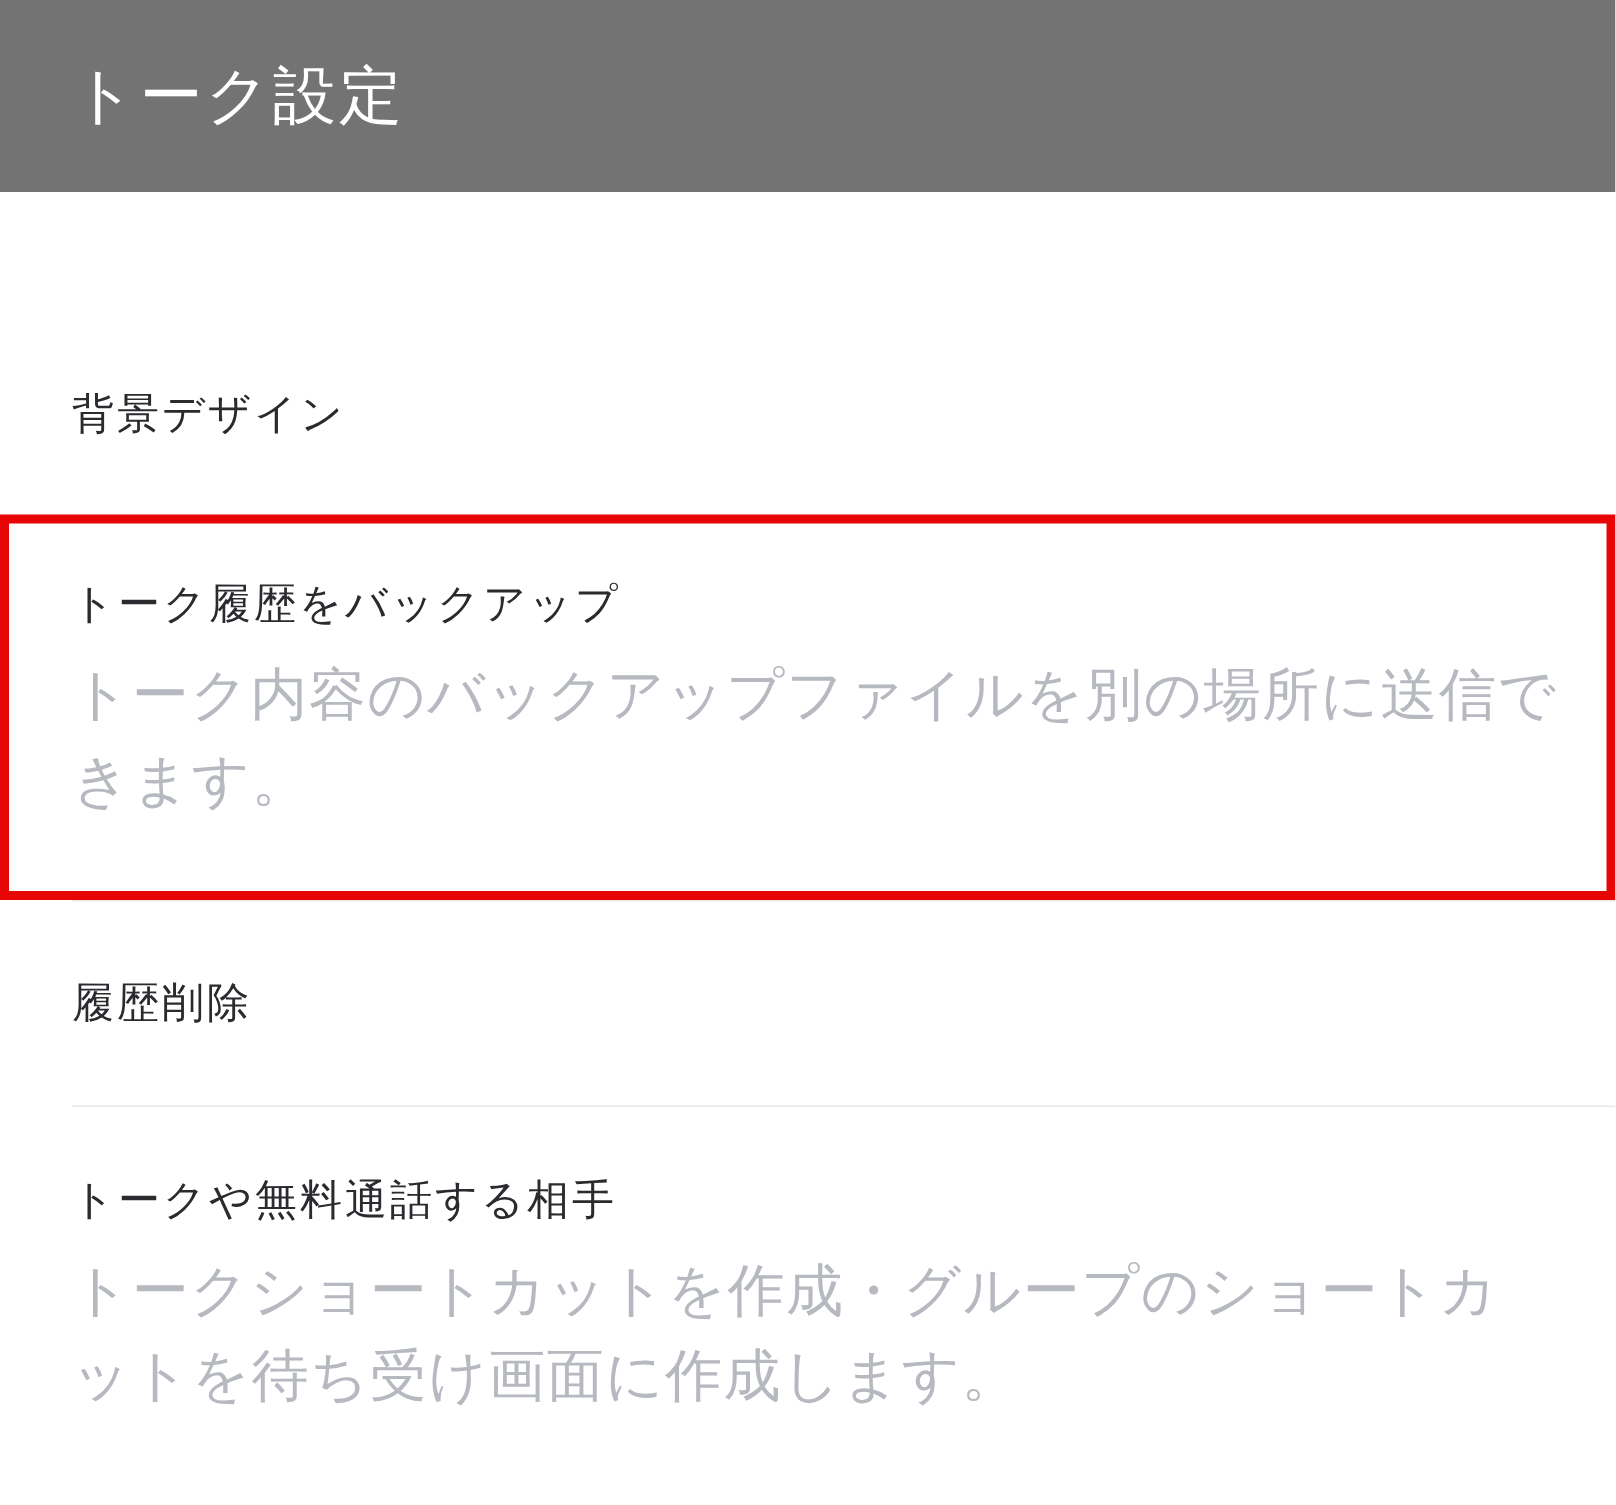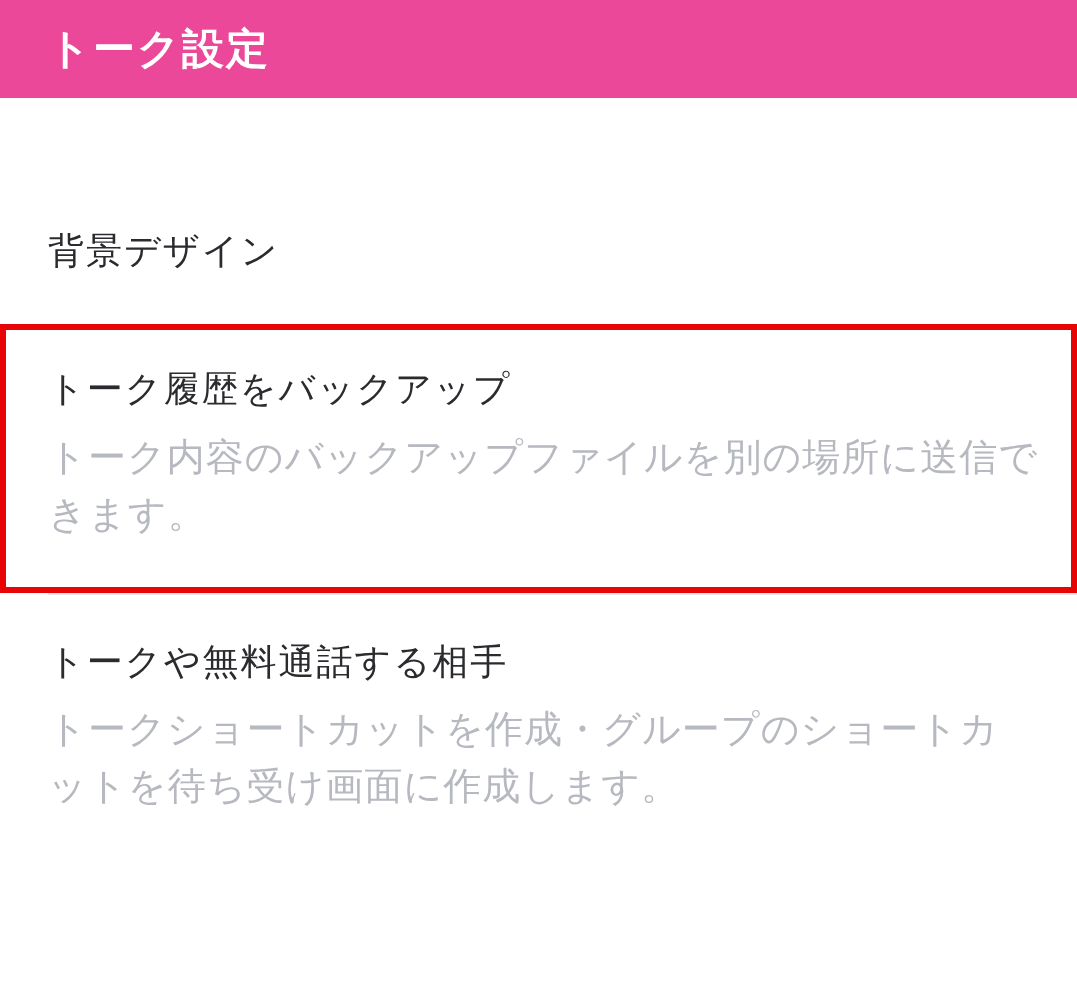--- a/index.html
+++ b/index.html
@@ -8,39 +8,39 @@
       box-sizing: border-box;
     }
     body {
       font-family: -apple-system, BlinkMacSystemFont, "Hiragino Sans", "Hiragino Kaku Gothic ProN", "Yu Gothic", Meiryo, sans-serif;
       background: #ffffff;
       width: 1077px;
       height: 1003px;
       overflow: hidden;
     }
     .header {
-      background: #ec4899;
+      background: #737373;
       color: #ffffff;
-      padding: 21px 48px;
+      padding: 36px 48px;
       font-size: 42px;
-      font-weight: 700;
+      font-weight: 400;
       letter-spacing: 2px;
     }
     .content {
       background: #ffffff;
     }
     .settings-item {
       padding: 42px 48px;
       position: relative;
     }
     .settings-item.short {
       padding: 48px 48px;
     }
     .settings-title {
-      font-size: 36px;
+      font-size: 28px;
       color: #2a2b2e;
       font-weight: 400;
       letter-spacing: 2px;
       line-height: 1.4;
     }
     .settings-description {
       font-size: 38px;
       color: #b7b9c0;
       font-weight: 400;
       letter-spacing: 1px;
@@ -80,20 +80,23 @@
 
   <div class="highlight-box">
     <div class="settings-item">
       <div class="settings-title">トーク履歴をバックアップ</div>
       <div class="settings-description">トーク内容のバックアップファイルを別の場所に送信できます。</div>
     </div>
   </div>
 
   <div class="divider"></div>
 
+  <div class="settings-item short">
+    <div class="settings-title">履歴削除</div>
+  </div>
 
   <div class="divider"></div>
 
   <div class="settings-item">
     <div class="settings-title">トークや無料通話する相手</div>
     <div class="settings-description">トークショートカットを作成・グループのショートカットを待ち受け画面に作成します。</div>
   </div>
 
 </div>
 

